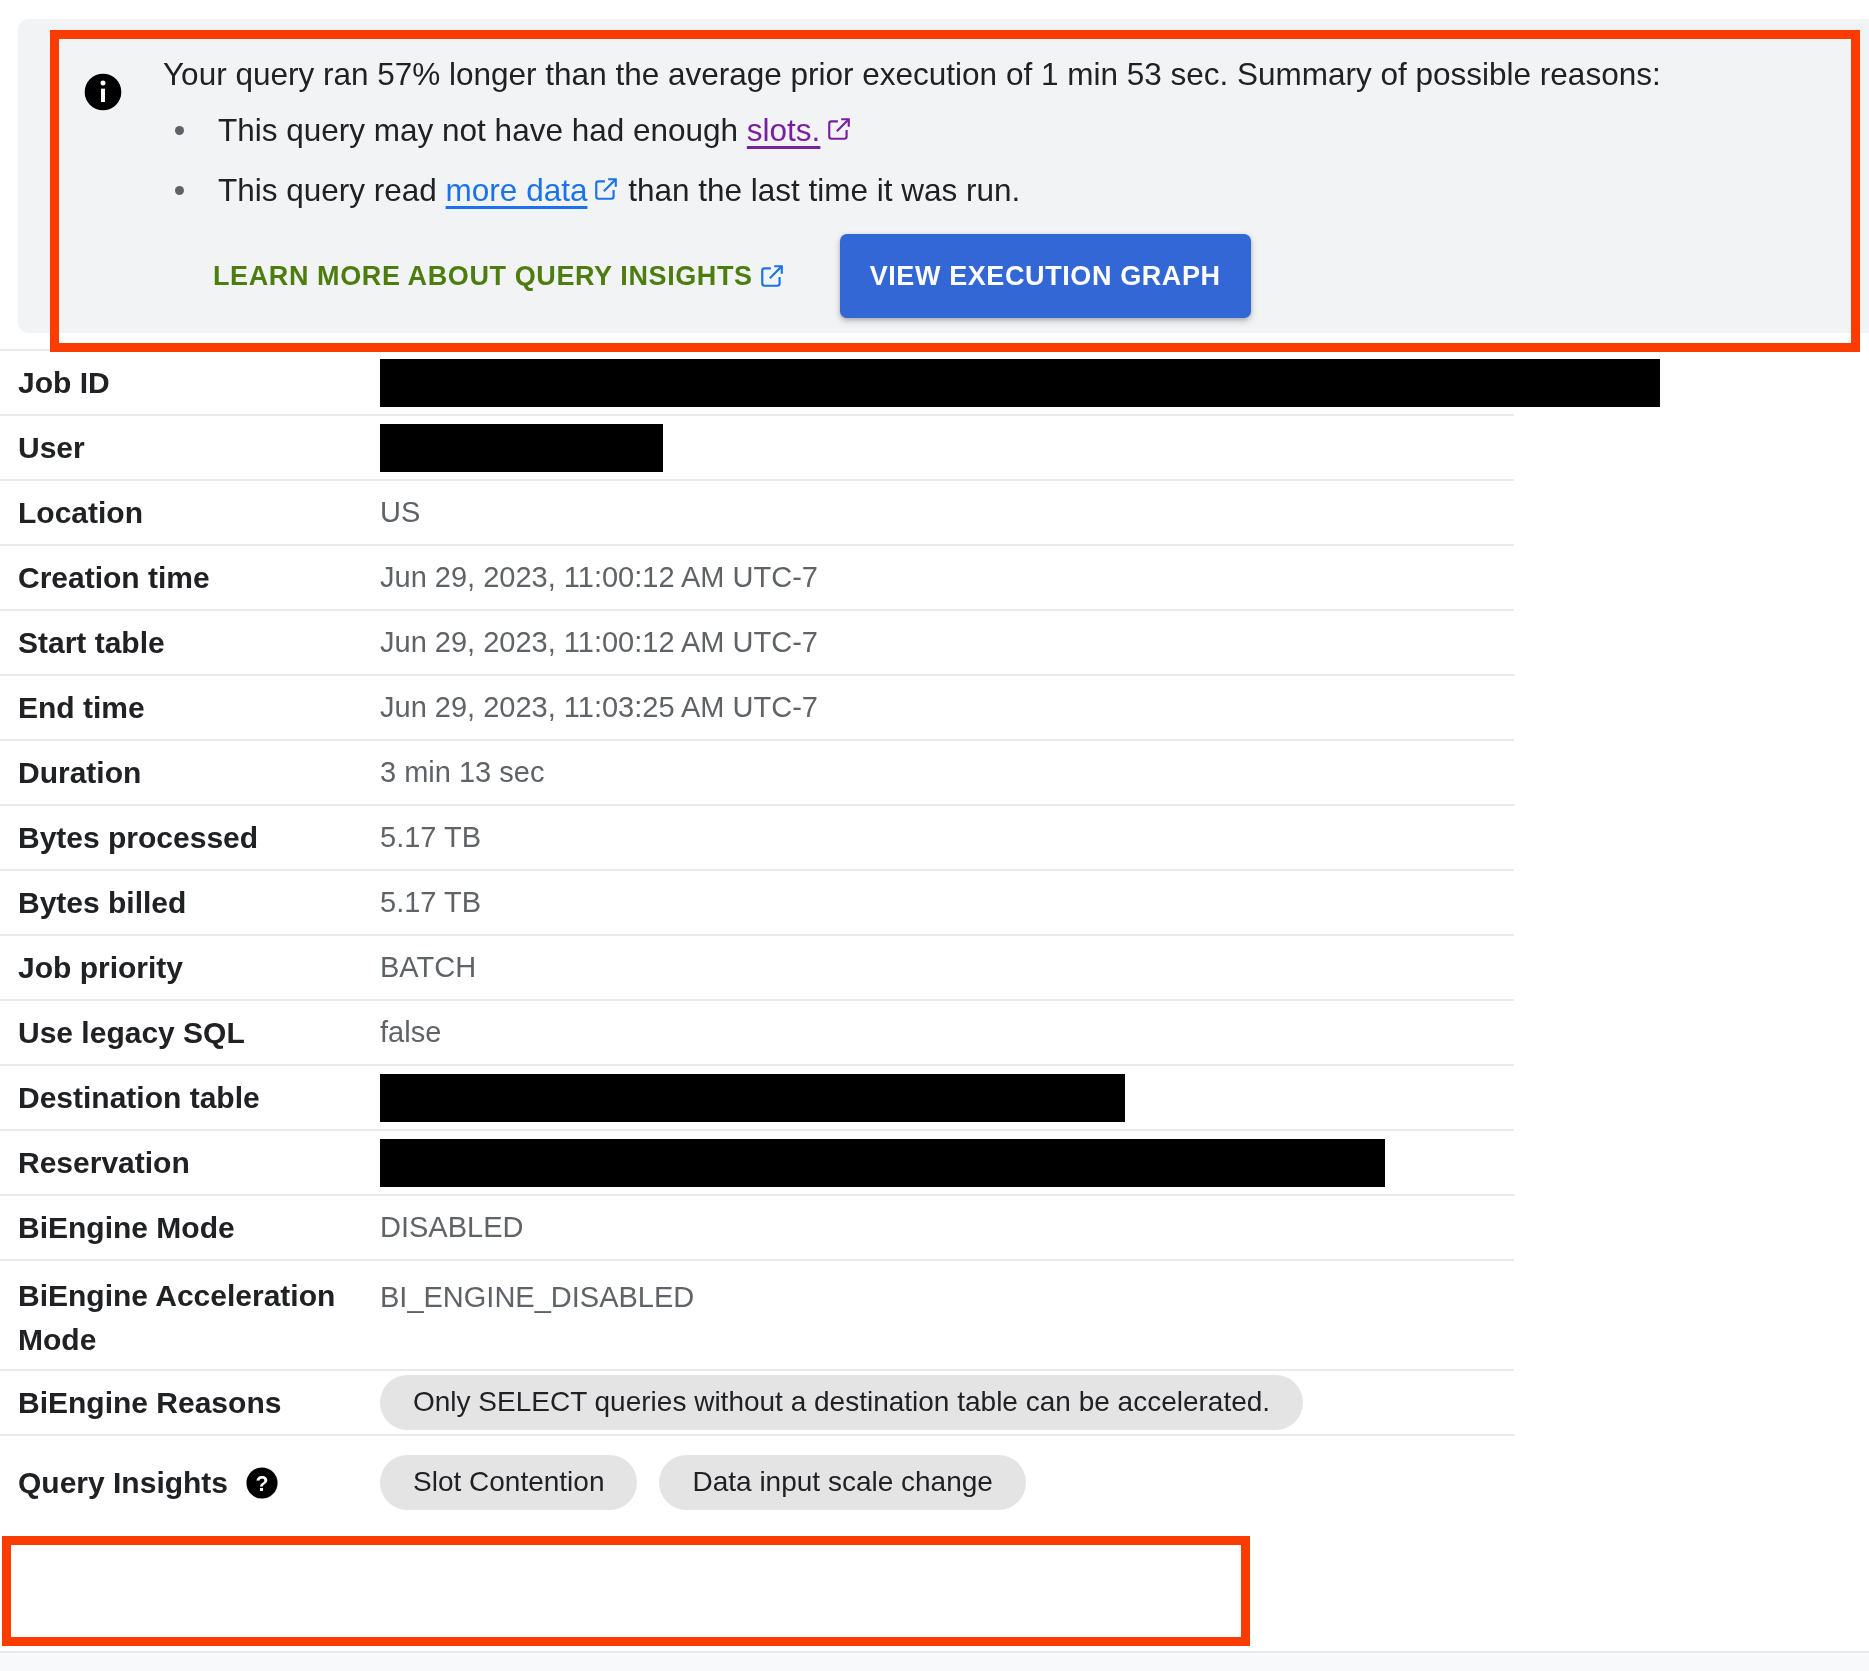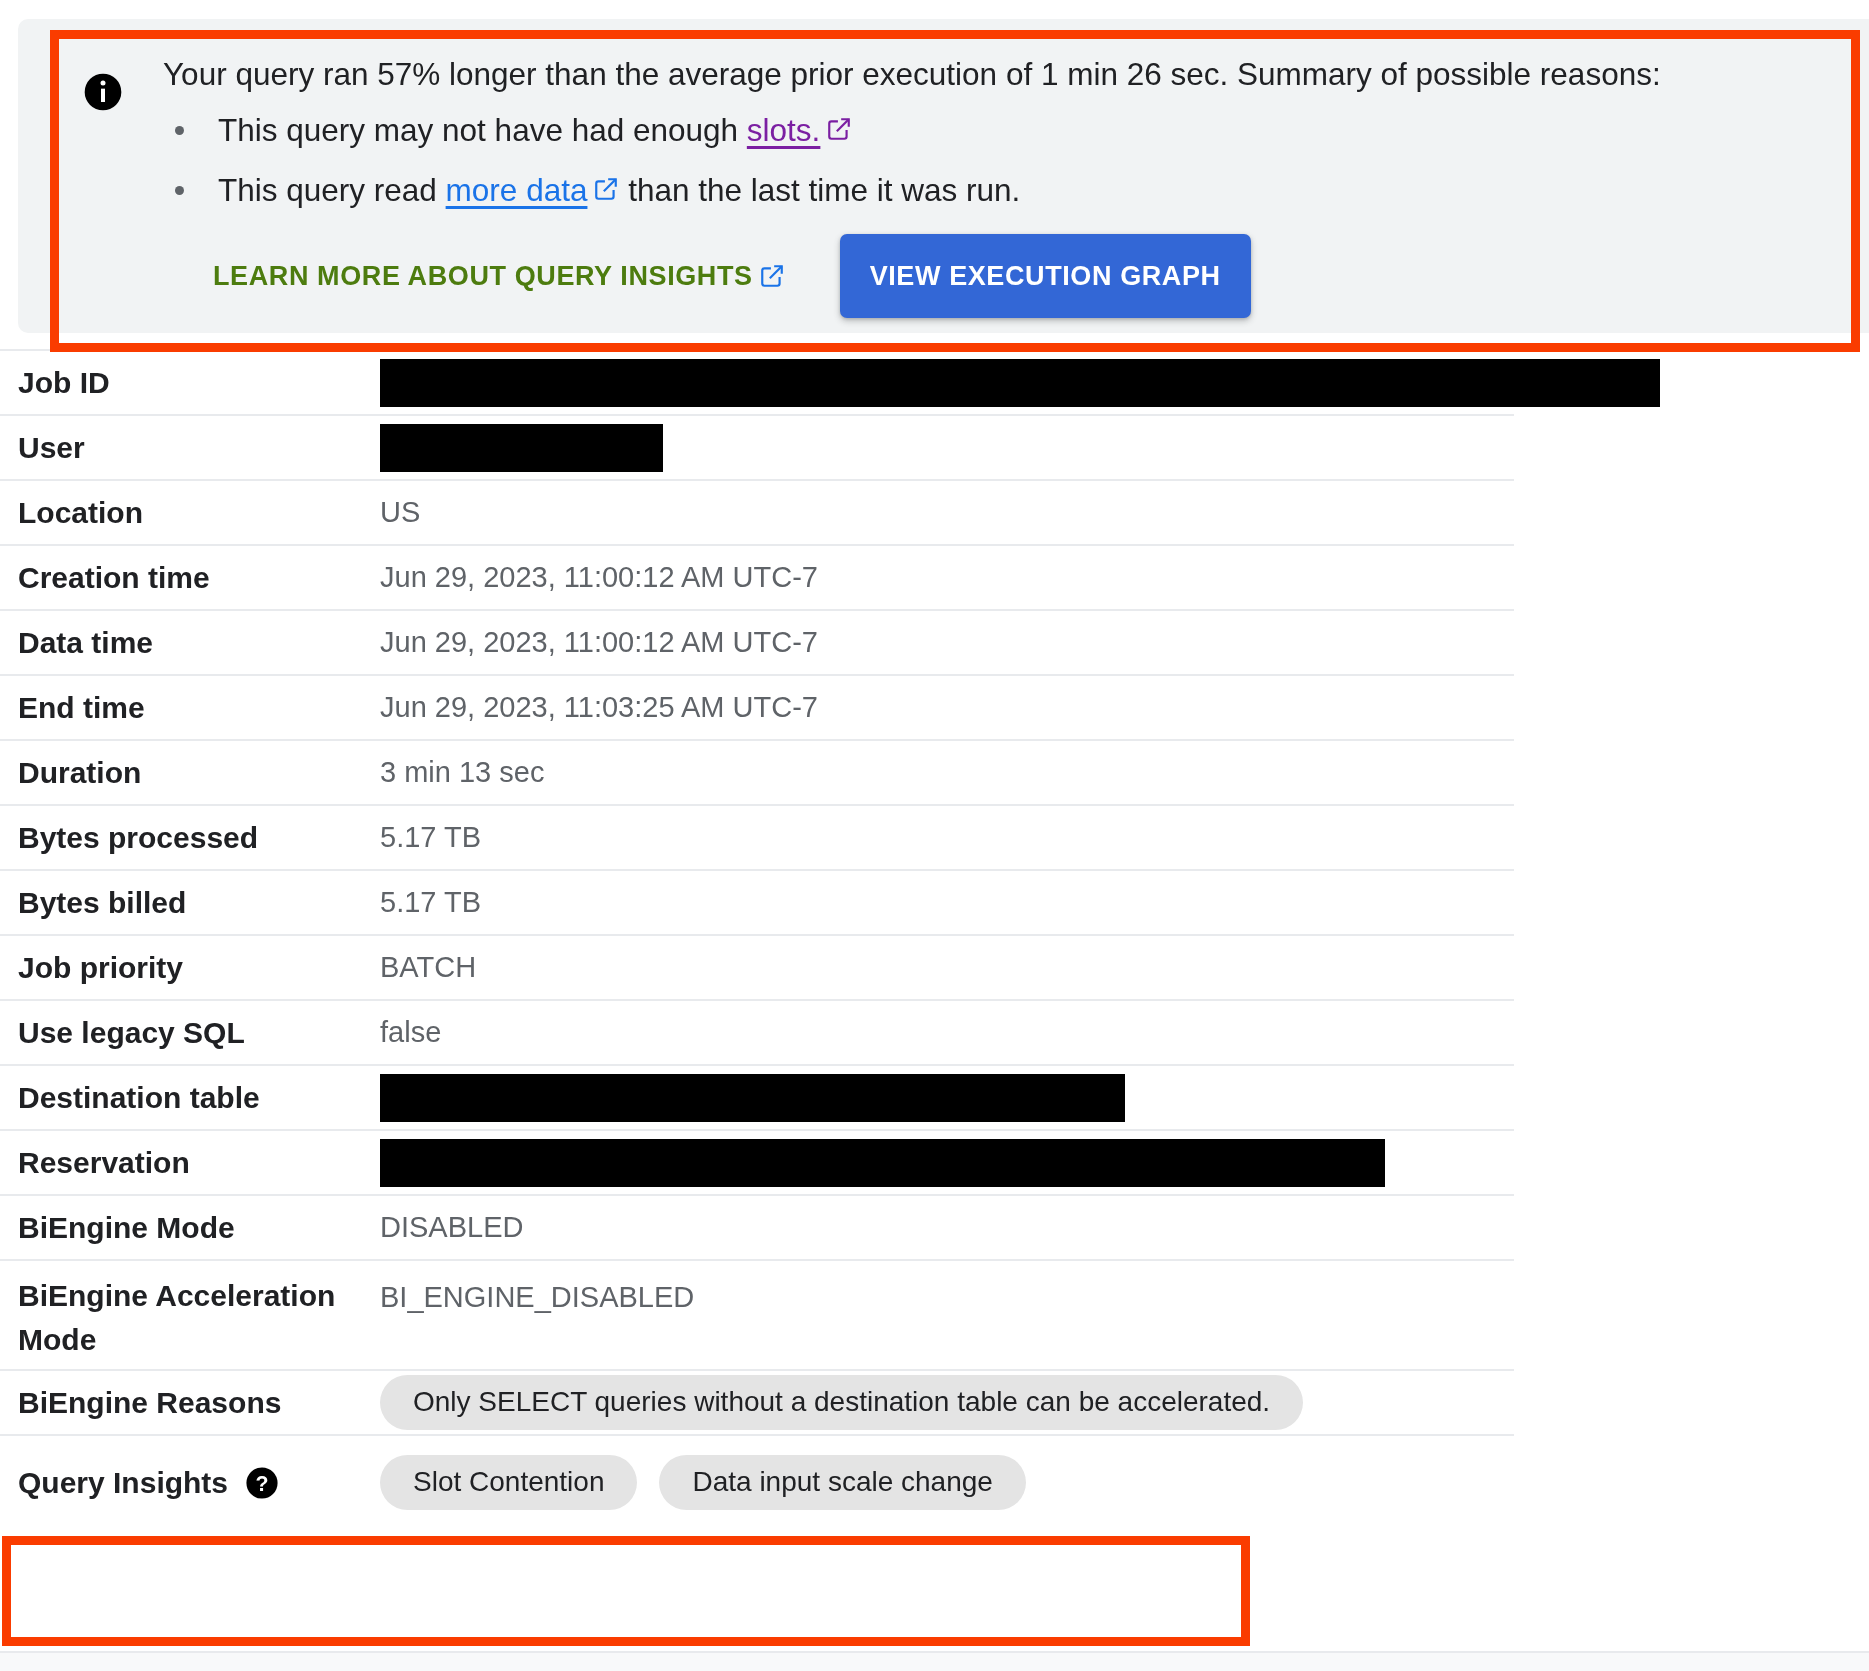--- a/index.html
+++ b/index.html
@@ -232,21 +232,21 @@
     <div class="banner-inner">
       <div class="banner-row">
         <span class="info-icon">
           <svg width="40" height="40" viewBox="0 0 24 24">
             <circle cx="12" cy="12" r="11" fill="#000000"></circle>
             <rect x="10.8" y="10" width="2.4" height="8" fill="#ffffff"></rect>
             <circle cx="12" cy="6.6" r="1.5" fill="#ffffff"></circle>
           </svg>
         </span>
         <div class="banner-text">
-          <div class="banner-headline">Your query ran 57% longer than the average prior execution of 1 min 26 sec. Summary of possible reasons:</div>
+          <div class="banner-headline">Your query ran 57% longer than the average prior execution of 1 min 53 sec. Summary of possible reasons:</div>
           <ul class="banner-list">
             <li>
               <span class="bullet"></span><span>This query may not have had enough </span><a class="lnk-purple" href="#">slots.</a><span class="ext-ic">
                 <svg width="26" height="26" viewBox="0 0 24 24" fill="none" stroke="#7b1fa2" stroke-width="2">
                   <path d="M19 13v6a2 2 0 0 1-2 2H5a2 2 0 0 1-2-2V7a2 2 0 0 1 2-2h6"></path>
                   <polyline points="14 3 21 3 21 10"></polyline>
                   <line x1="10" y1="14" x2="21" y2="3"></line>
                 </svg>
               </span>
             </li>
@@ -299,21 +299,21 @@
       <div class="cell-label">Location</div>
       <div class="cell-value">US</div>
     </div>
 
     <div class="row">
       <div class="cell-label">Creation time</div>
       <div class="cell-value">Jun 29, 2023, 11:00:12 AM UTC-7</div>
     </div>
 
     <div class="row">
-      <div class="cell-label">Data time</div>
+      <div class="cell-label">Start table</div>
       <div class="cell-value">Jun 29, 2023, 11:00:12 AM UTC-7</div>
     </div>
 
     <div class="row">
       <div class="cell-label">End time</div>
       <div class="cell-value">Jun 29, 2023, 11:03:25 AM UTC-7</div>
     </div>
 
     <div class="row">
       <div class="cell-label">Duration</div>

